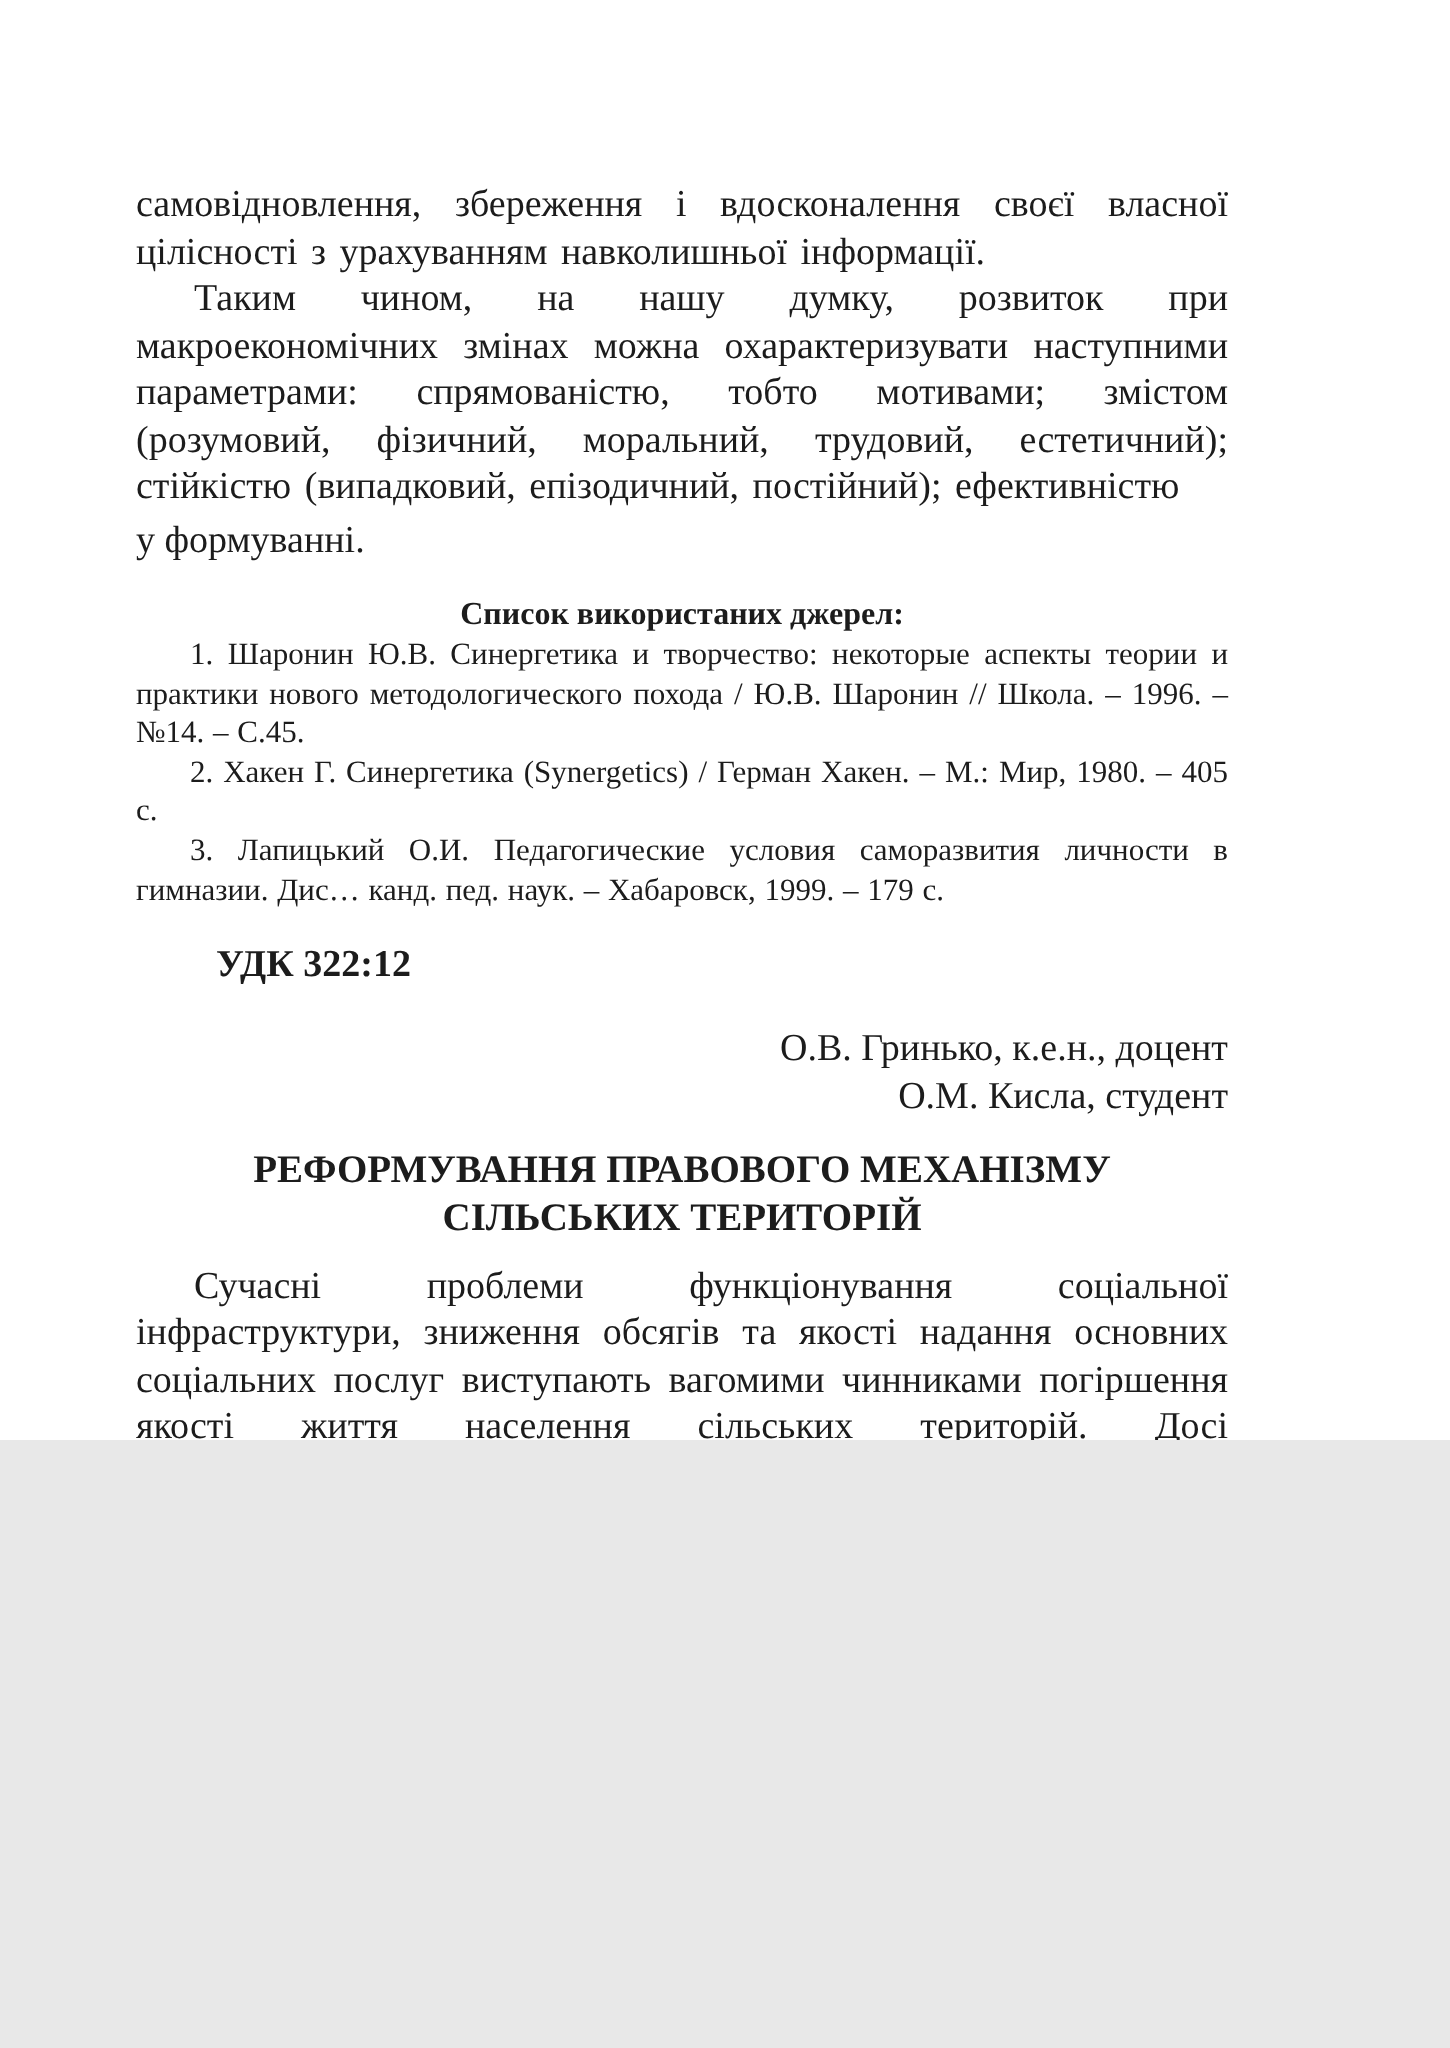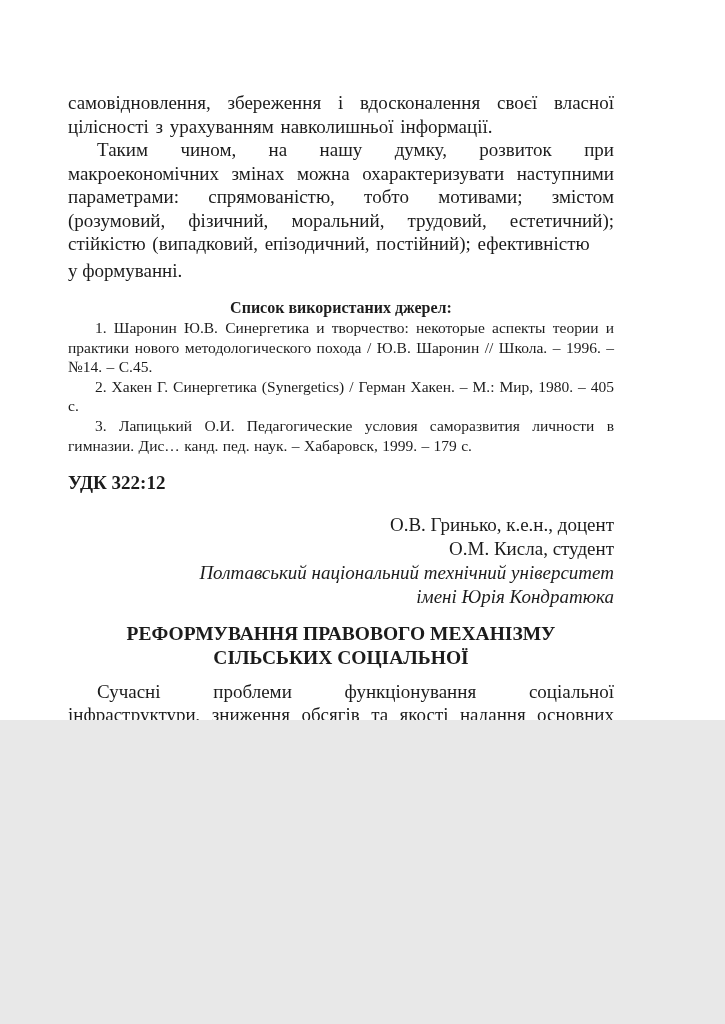--- a/index.html
+++ b/index.html
@@ -48,20 +48,21 @@
     line-height: 19.6px;
     text-align: justify;
     text-indent: 27px;
     word-spacing: 0.5px;
   }
   .udc {
     margin-top: 16px;
     font-size: 19px;
     line-height: 23.5px;
     font-weight: bold;
+    margin-left: 40px;
   }
   .authors-block {
     margin-top: 18px;
     text-align: right;
     font-size: 19px;
     line-height: 24px;
   }
   .affiliation-block {
     text-align: right;
     font-style: italic;
@@ -112,28 +113,24 @@
     <p class="ref-item">2. Хакен Г. Синергетика (Synergetics) / Герман Хакен. – М.: Мир, 1980. – 405 с.</p>
     <p class="ref-item">3. Лапицький О.И. Педагогические условия саморазвития личности в гимназии. Дис… канд. пед. наук. – Хабаровск, 1999. – 179 с.</p>
 
     <p class="udc">УДК 322:12</p>
 
     <div class="authors-block">
       <div>О.В. Гринько, к.е.н., доцент</div>
       <div>О.М. Кисла, студент</div>
     </div>
 
-    <div class="affiliation-block">
-      <div>Полтавський національний технічний університет</div>
-      <div>імені Юрія Кондратюка</div>
-    </div>
 
     <div class="article-title">
       <div>РЕФОРМУВАННЯ ПРАВОВОГО МЕХАНІЗМУ</div>
-      <div>СІЛЬСЬКИХ СОЦІАЛЬНОЇ</div>
+      <div>СІЛЬСЬКИХ ТЕРИТОРІЙ</div>
     </div>
 
     <p class="intro-par">Сучасні проблеми функціонування соціальної інфраструктури, зниження обсягів та якості надання основних соціальних послуг виступають вагомими чинниками погіршення якості життя населення сільських територій. Досі нерозв’язаними залишаються питання переходу до</p>
 
   </div>
 
   <div class="page-number">26</div>
 </div>
 
 </body></html>

